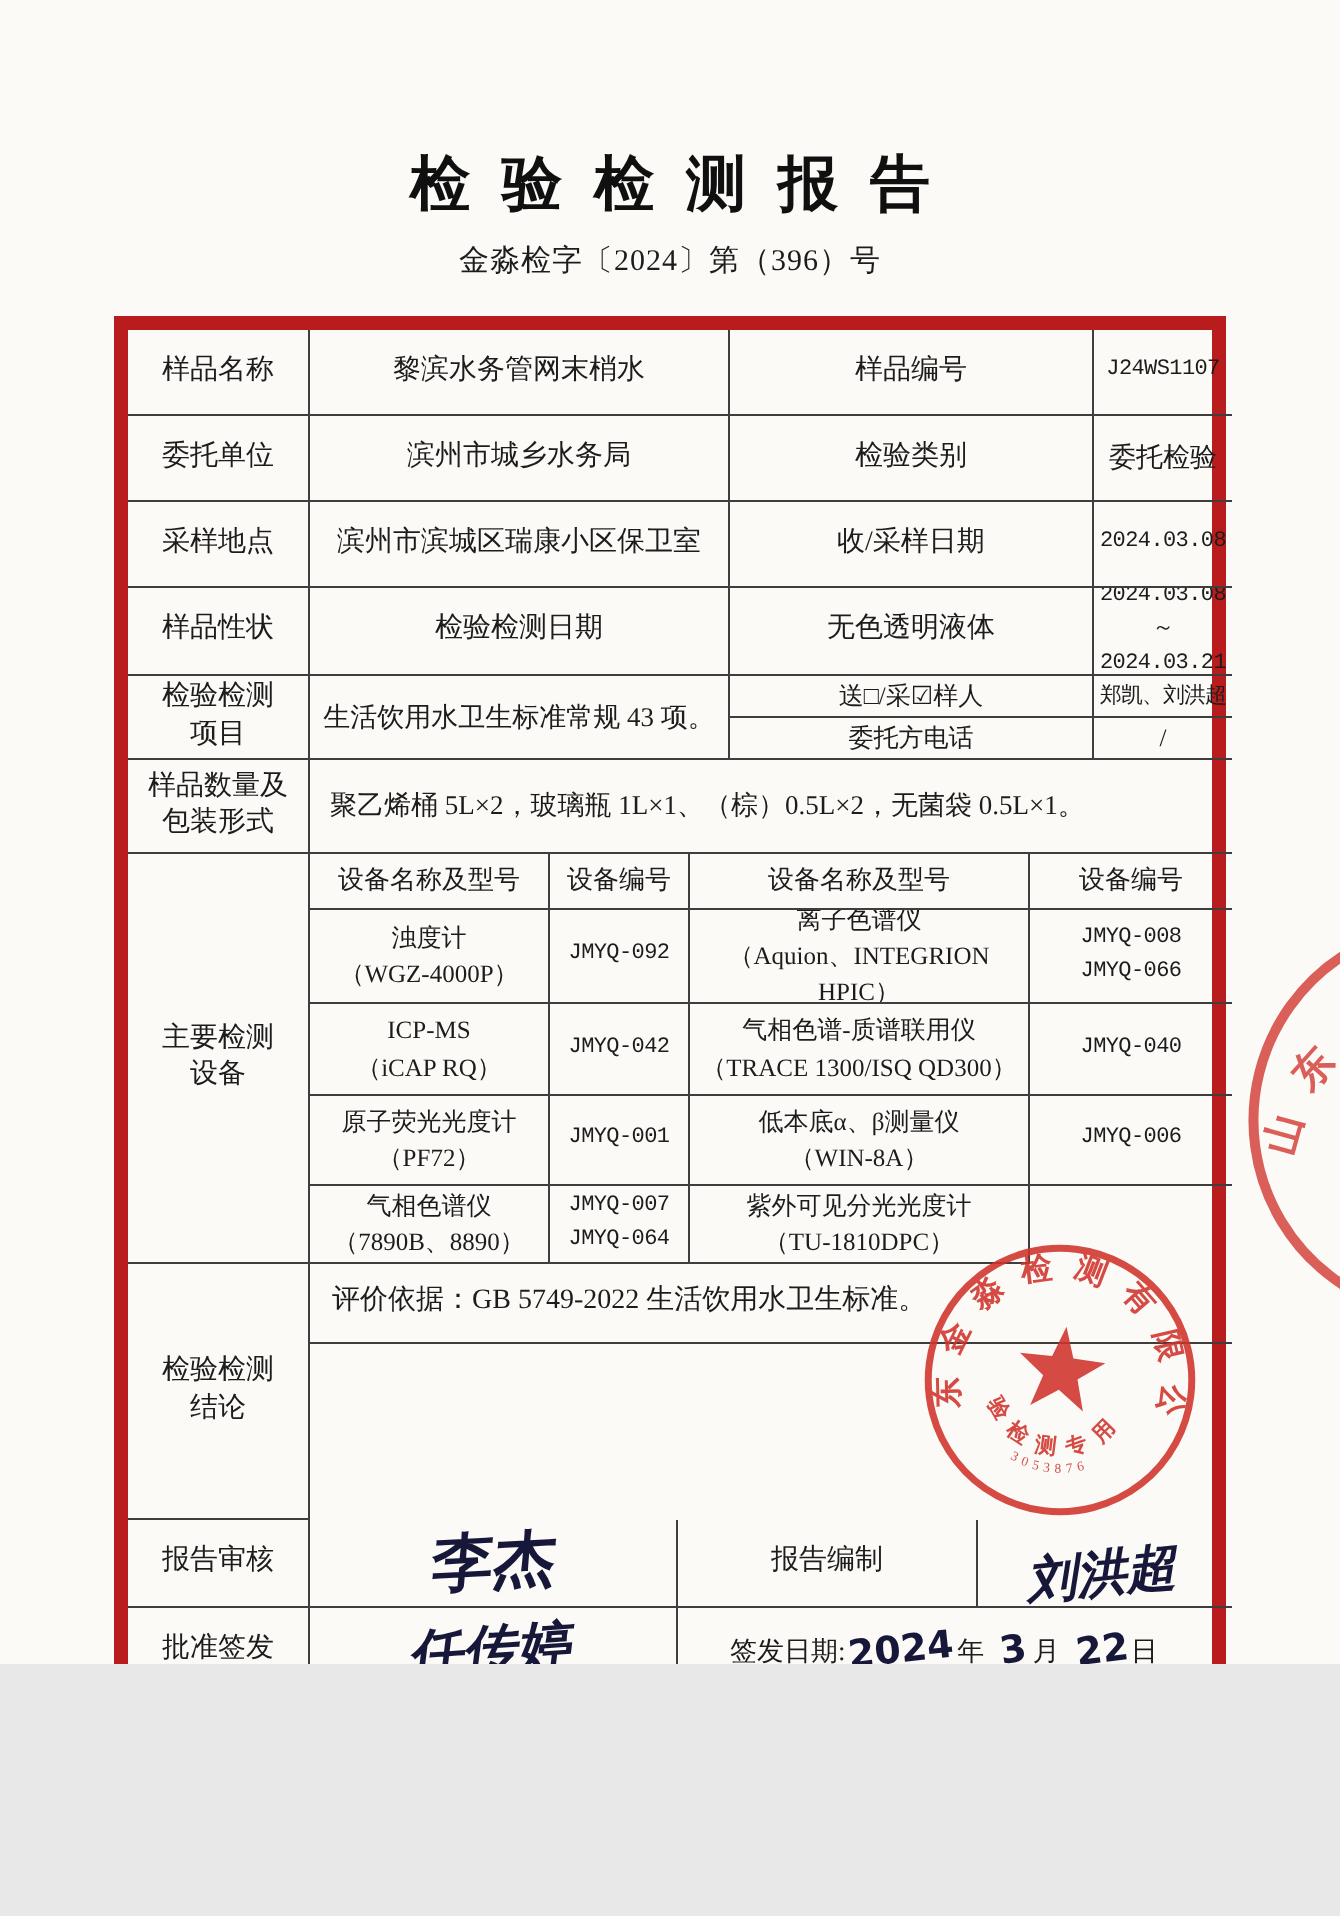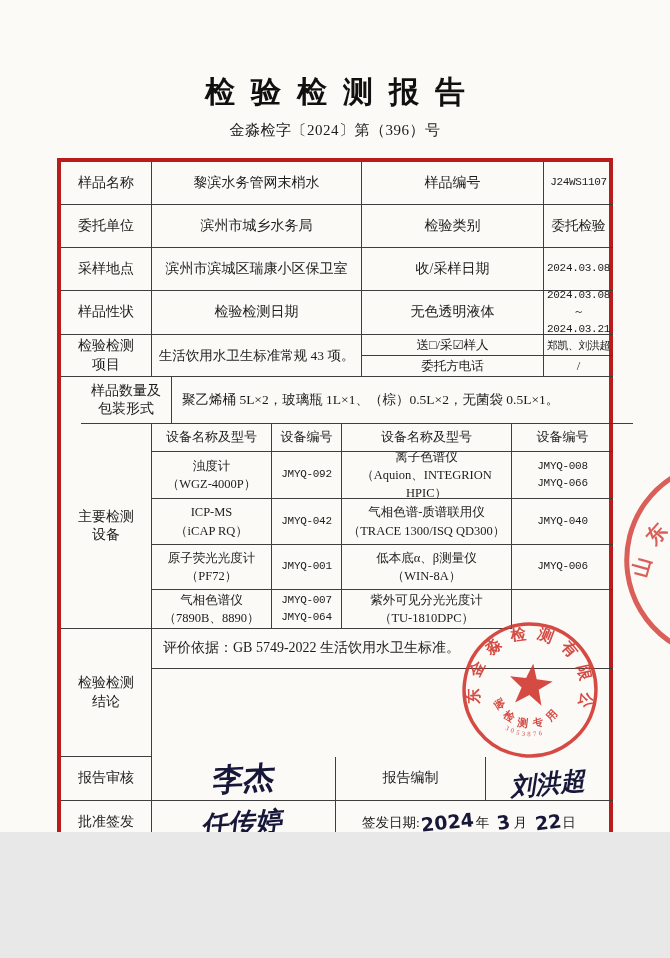--- a/index.html
+++ b/index.html
@@ -5,25 +5,25 @@
   html,body { margin:0; padding:0; background:#e8e8e8; }
   .page {
     position:relative; width:670px; height:832px; margin:0 auto;
     background:#fbfaf7; overflow:hidden;
     font-family:"Liberation Serif","DejaVu Serif",serif; color:#1c1c1c;
   }
   .title-wrap { position:absolute; top:72px; left:0; width:100%; text-align:center; }
   .title { font-size:30px; font-weight:bold; letter-spacing:16px; margin-right:-16px; color:#101010; }
   .report-no { position:absolute; top:121px; left:0; width:100%; text-align:center; font-size:15px; letter-spacing:0.5px; }
 
-  .tbl { position:absolute; left:57px; top:158px; width:556px; border:4px solid #b91c1c; box-sizing:border-box; background:transparent; }
+  .tbl { position:absolute; left:57px; top:158px; width:556px; border:7px solid #b91c1c; box-sizing:border-box; background:transparent; }
   .sec { display:grid; }
   .secA { grid-template-columns:91px 210px 182px 69px; grid-template-rows:43px 43px 43px 44px; }
   .secB { grid-template-columns:91px 210px 182px 69px; grid-template-rows:21px 21px; }
-  .secC { grid-template-columns:91px 461px; grid-template-rows:47px;padding-left:20px; }
+  .secC { grid-template-columns:91px 461px; grid-template-rows:47px; }
   .secD { grid-template-columns:91px 120px 70px 170px 101px; grid-template-rows:28px 47px 46px 45px 39px; }
   .secE { grid-template-columns:91px 461px; grid-template-rows:40px 88px; }
   .secF { grid-template-columns:91px 184px 150px 127px; grid-template-rows:44px; }
   .secG { grid-template-columns:91px 184px 277px; grid-template-rows:44px; }
   .secH { grid-template-columns:552px; grid-template-rows:34px; }
 
   .c {
     border-right:1px solid #3e3e3e; border-bottom:1px solid #3e3e3e;
     display:flex; align-items:center; justify-content:center; text-align:center;
     font-size:14px; padding:1px 3px; box-sizing:border-box; overflow:hidden; line-height:1.3;

